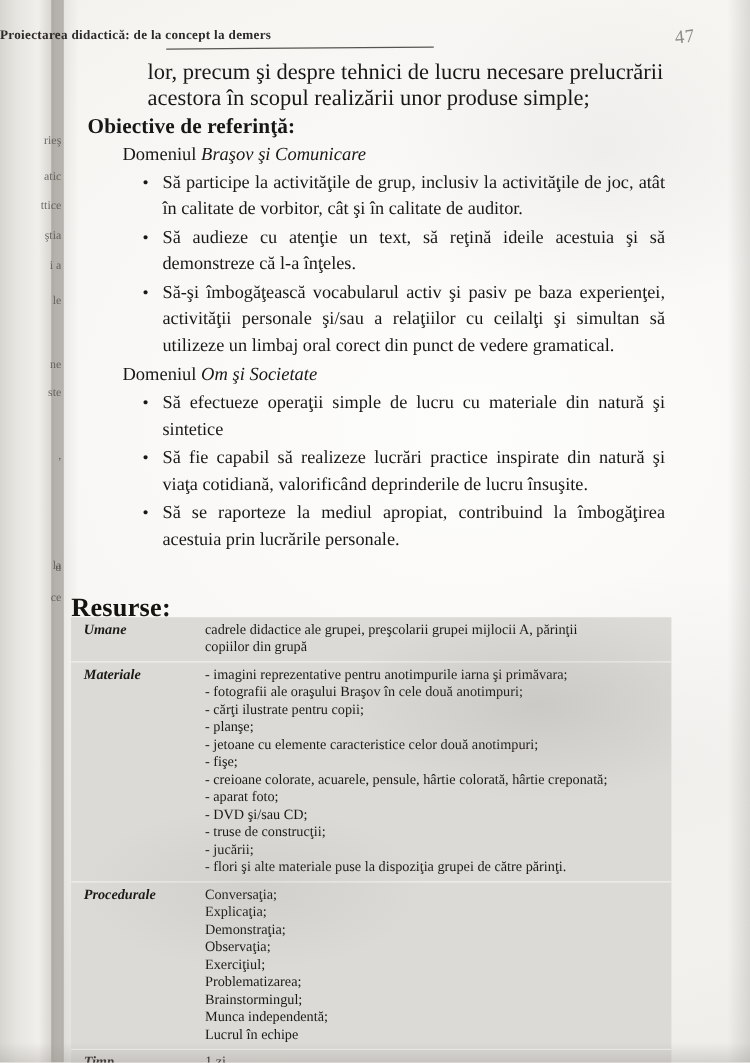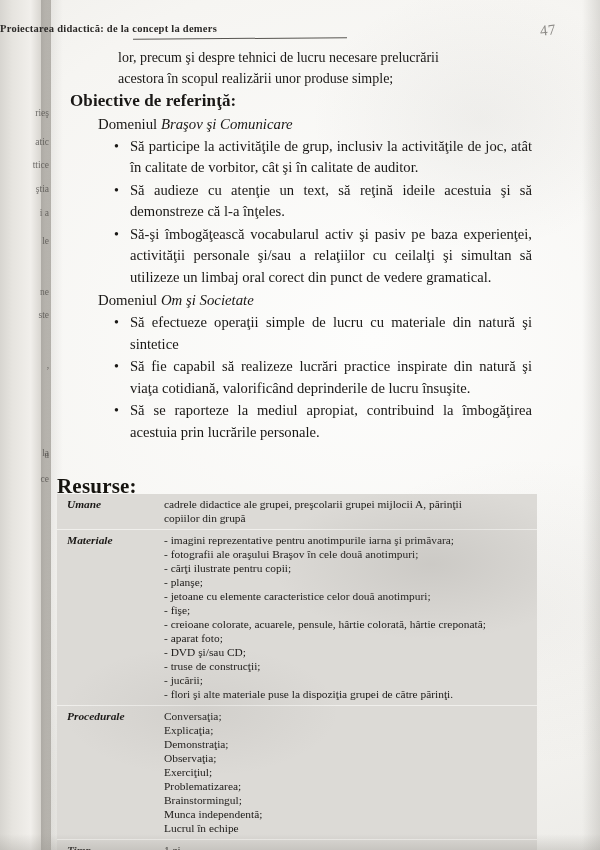--- a/index.html
+++ b/index.html
@@ -69,21 +69,21 @@
     transform:rotate(-6deg);
     letter-spacing:.5px;
   }
 
   
   #col{
     position:absolute;left:70px;top:47px;width:462px;
     color:#191715;
   }
   .para{
-    font-size:14px;line-height:21px;
+    font-size:18px;line-height:21px;
     text-align:justify;text-indent:0;
     margin:0;
   }
   .para.indent{ padding-left:48px; }
   .hd{
     font-size:17px;line-height:21.5px;font-weight:bold;
     margin:1px 0 0 0;letter-spacing:.1px;
   }
   .domain-line{
     font-size:14.8px;line-height:22px;

